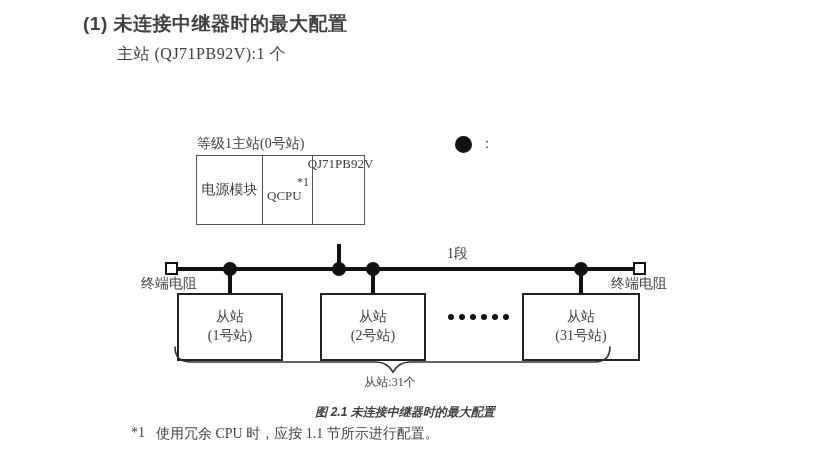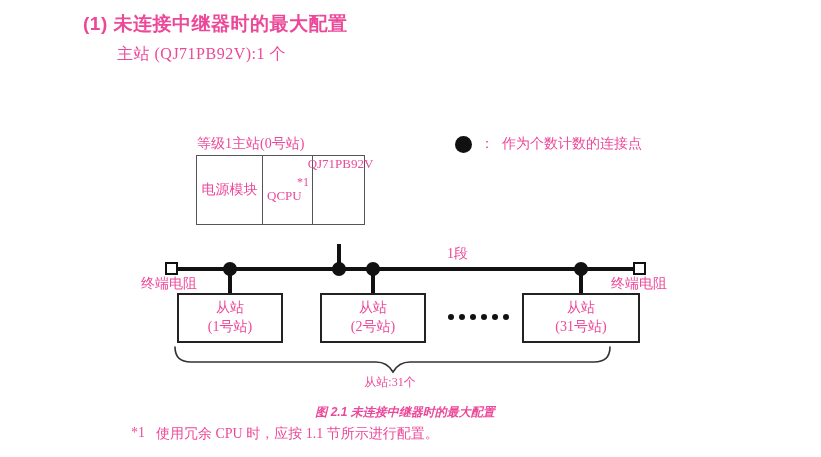--- a/index.html
+++ b/index.html
@@ -1,19 +1,19 @@
 <!DOCTYPE html>
 <html><head>
 <meta charset="utf-8">
 <style>
   * { margin:0; padding:0; box-sizing:border-box; }
   html,body { background:#ffffff; }
   .page {
     position:relative; width:821px; height:457px; background:#ffffff;
-    color:#ec4899; font-family:"Liberation Serif","DejaVu Serif",serif;
+    color:#404040; font-family:"Liberation Serif","DejaVu Serif",serif;
     overflow:hidden;
   }
   .abs { position:absolute; }
   .heading {
     left:83px; top:11px; font-size:19px; font-weight:bold;
     font-family:"Liberation Sans","DejaVu Sans",sans-serif;
     letter-spacing:0.5px;
   }
   .bodyline { left:117px; font-size:16px; letter-spacing:0.5px; }
   .master-label { left:197px; top:135px; font-size:14px; }
@@ -30,21 +30,21 @@
   .cell-qj71 { width:51px; flex-direction:row; align-items:flex-start; padding-left:4px; font-size:13px; line-height:1.25; }
   .legend { left:455px; top:135px; display:flex; align-items:center; gap:8px; font-size:14px; }
   .legend-dot { width:17px; height:17px; border-radius:50%; background:#111; }
   .seg-label { left:447px; top:245px; font-size:14px; }
   .bus-line { left:177px; top:267px; width:456px; height:4px; background:#111; }
   .term-sq { width:13px; height:13px; background:#fff; border:2px solid #111; top:262px; }
   .term-label { top:275px; font-size:14px; }
   .drop { width:4px; background:#111; }
   .conn-dot { width:14px; height:14px; border-radius:50%; background:#111; top:262px; }
   .slave-box {
-    top:293px; height:50px; border:2px solid #222; background:#fff;
+    top:293px; height:68px; border:2px solid #222; background:#fff;
     display:flex; flex-direction:column; align-items:center; justify-content:center;
     font-size:14px; line-height:1.35;
   }
   .ellipsis { left:448px; top:314px; display:flex; gap:5px; align-items:center; }
   .mini-dot { width:6px; height:6px; border-radius:50%; background:#111; }
   .brace-svg { left:170px; top:345px; }
   .brace-label { left:340px; top:374px; width:100px; text-align:center; font-size:12px; }
   .caption {
     left:130px; top:404px; width:550px; text-align:center;
     font-size:12px; font-weight:bold;
@@ -72,21 +72,20 @@
       </div>
       <div class="mcell cell-qj71">
         <span>QJ71</span>
         <span>PB92V</span>
       </div>
     </div>
 
     <div class="abs legend">
       <span class="legend-dot"></span>
       <span>：</span>
-      <span>作为个数计数的连接点</span>
     </div>
 
     <div class="abs seg-label">1段</div>
 
     <div class="abs bus-line"></div>
     <div class="abs term-sq" style="left:165px;"></div>
     <div class="abs term-sq" style="left:633px;"></div>
     <div class="abs term-label" style="left:141px;">终端电阻</div>
     <div class="abs term-label" style="left:611px;">终端电阻</div>
 

